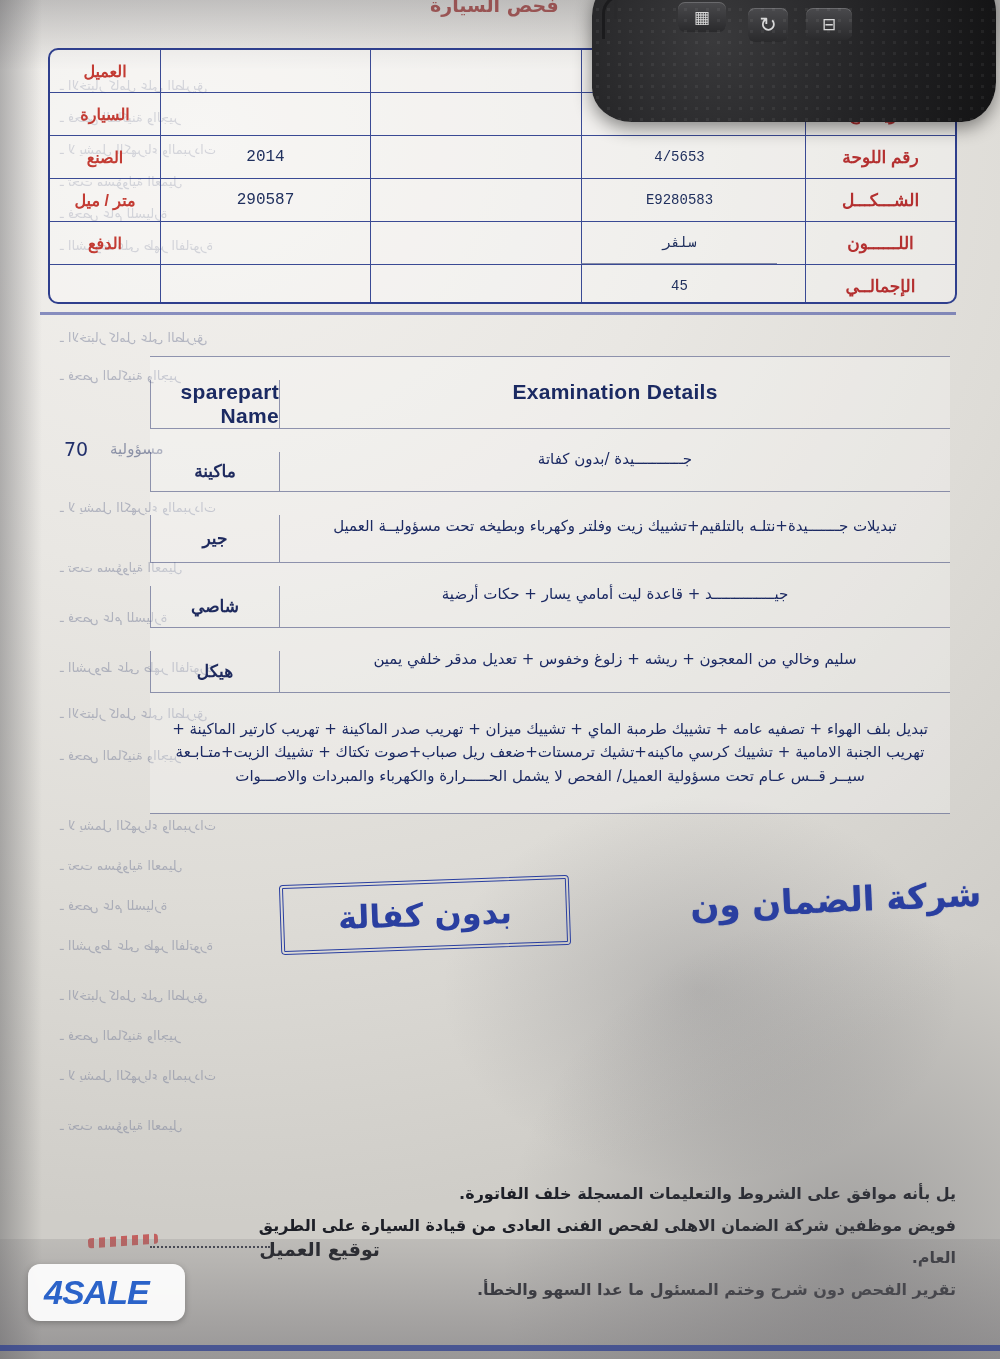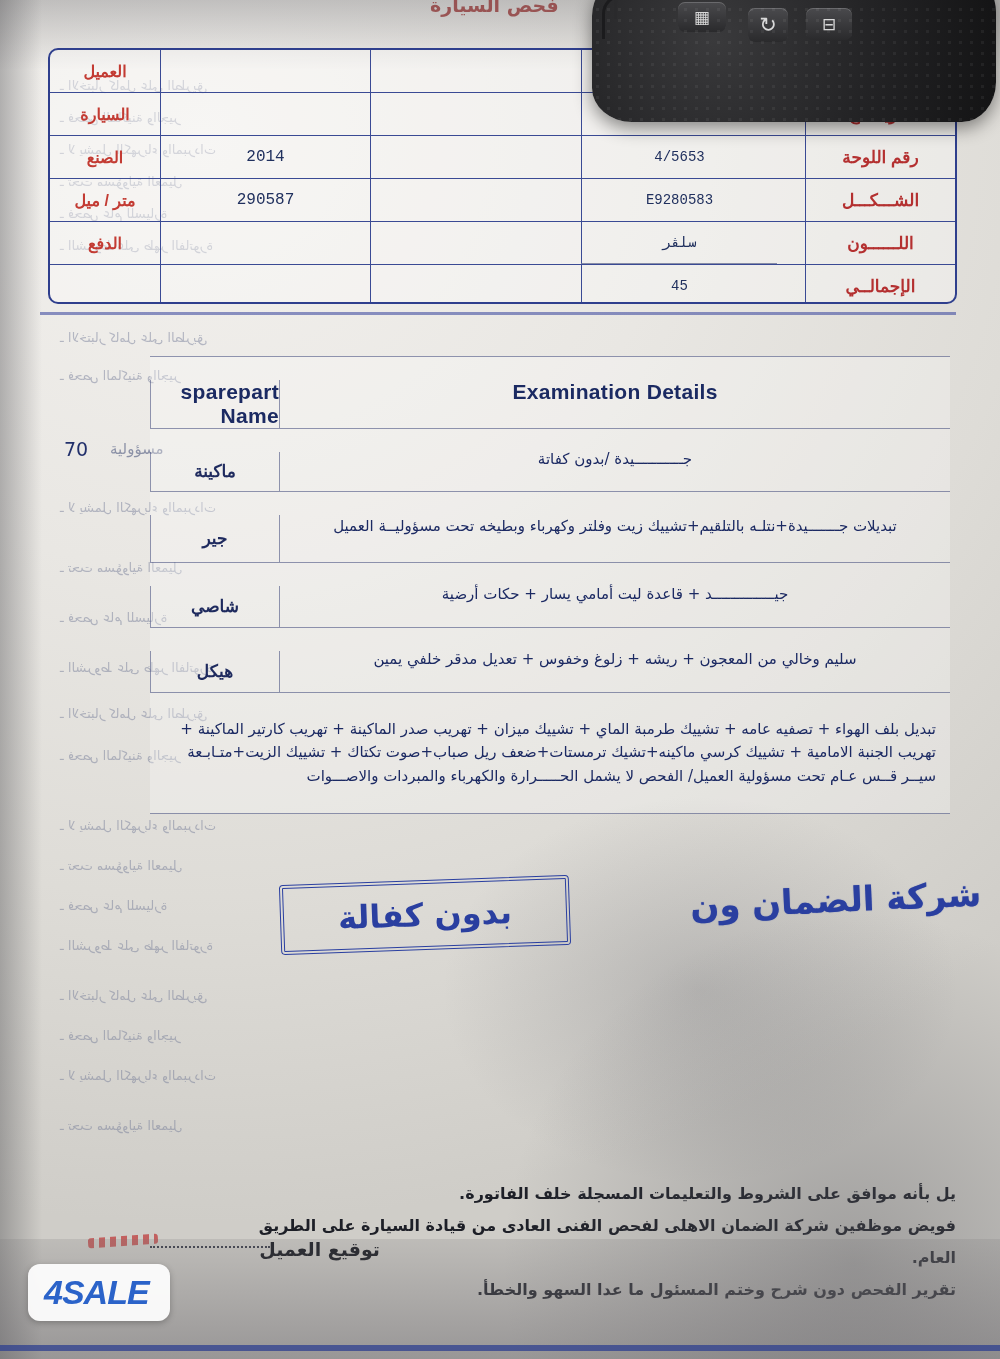--- a/index.html
+++ b/index.html
@@ -210,20 +210,21 @@
     display: flex; align-items: center; justify-content: center;
     font-size: 17px;
     color: #1e2a5e;
     font-weight: bold;
     box-sizing: border-box;
     margin-top: 23px;
   }
   .ex-details {
     flex: 1;
     display: flex; align-items: center; justify-content: center;
+    text-align: center;
     padding: 6px 14px;
     box-sizing: border-box;
     font-size: 15px;
     line-height: 1.55;
     color: #1c2a63;
     font-family: "DejaVu Sans", sans-serif;
   }
   .ex-head .ex-name,
   .ex-head .ex-details {
     font-weight: bold;
@@ -311,21 +312,21 @@
     transform: rotate(-4deg);
   }
 
   
   .watermark {
     position: absolute;
     left: 28px;
     bottom: 38px;
     background: rgba(255,255,255,.92);
     border-radius: 12px;
-    padding: 9px 21px 9px 16px;
+    padding: 9px 36px 9px 16px;
     box-shadow: 0 2px 6px rgba(0,0,0,.25);
     margin-top: 27px;
   }
   .watermark span {
     font-size: 34px;
     font-weight: bold;
     font-style: italic;
     color: #2b63c9;
     letter-spacing: -1px;
     font-family: "Liberation Sans", sans-serif;

